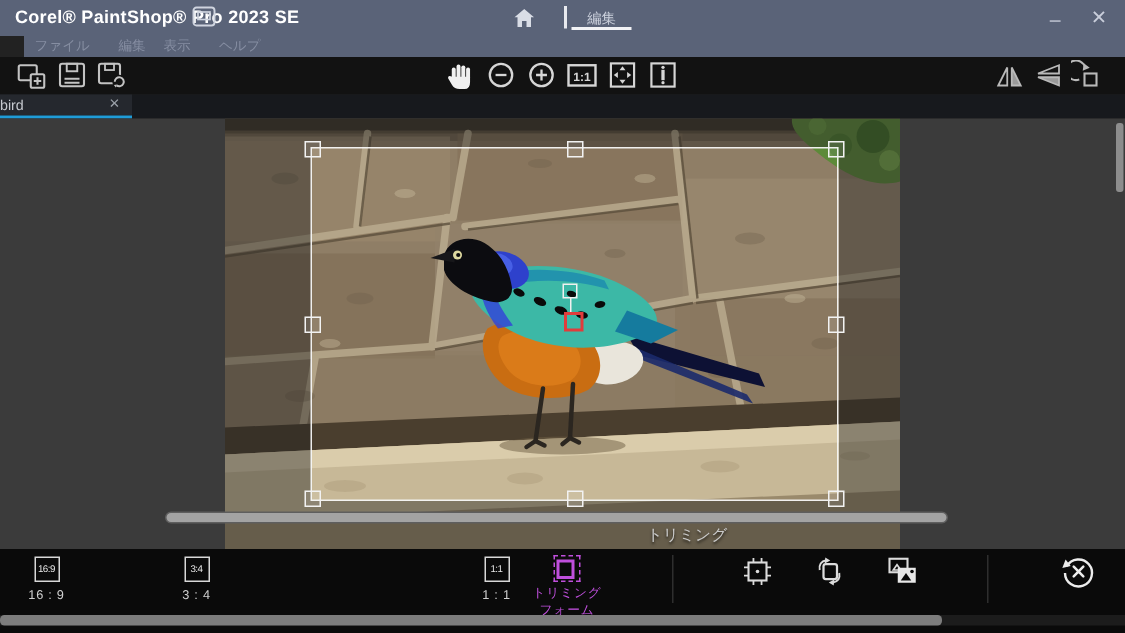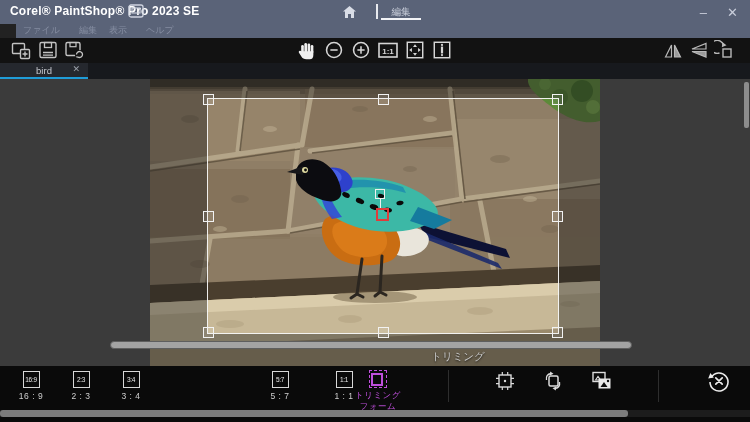--- a/index.html
+++ b/index.html
@@ -22,21 +22,21 @@
   
   .toolbar{position:absolute;left:0;top:38px;width:750px;height:25px;background:#121212;}
   .tool-group{position:absolute;top:1px;display:flex;gap:5px;}
   .tg-left{left:10px;}
   .tg-center{left:296px;}
   .tg-right{right:14px;gap:4px;}
   .ticon{width:22px;height:22px;display:flex;align-items:center;justify-content:center;}
   
   .tabbar{position:absolute;left:0;top:63px;width:750px;height:16px;background:#17191d;}
   .doc-tab{position:absolute;left:0;top:0;width:88px;height:14px;background:#25282e;color:#c6c9cf;font-size:9.5px;
-           display:flex;align-items:center;justify-content:center;}
+           display:flex;align-items:center;justify-content:flex-start;}
   .doc-tab .close-x{position:absolute;right:8px;top:1px;color:#9aa0a8;font-size:9px;}
   .doc-tab-underline{position:absolute;left:0;top:14px;width:88px;height:2px;background:#1f9cd8;}
   
   .canvas{position:absolute;left:0;top:79px;width:750px;height:287px;background:#3b3b3b;}
   .photo-wrap{position:absolute;left:150px;top:0;width:450px;height:287px;overflow:hidden;}
   .photo-wrap svg{display:block;}
   .crop-rect{position:absolute;left:57px;top:19px;width:350px;height:234px;
              border:1px solid rgba(245,245,245,.95);
              box-shadow:0 0 0 2000px rgba(30,30,30,.42);}
   .handle{position:absolute;width:9px;height:9px;border:1px solid #f2f2f2;background:rgba(255,255,255,.10);}
@@ -339,39 +339,27 @@
   </div>
 
   <div class="bottombar">
 
     <div class="ratio" style="left:31px">
       <div class="rsq">
           <span>16:9</span>
         </div>
       <div class="rlbl">16 : 9</div>
     </div>
-    <div class="ratio" style="left:81px">
-      <div class="rsq">
-          <span>2:3</span>
-        </div>
-      <div class="rlbl">2 : 3</div>
-    </div>
     <div class="ratio" style="left:131px">
       <div class="rsq">
           <span>3:4</span>
         </div>
       <div class="rlbl">3 : 4</div>
     </div>
-    <div class="ratio" style="left:280px">
-      <div class="rsq">
-          <span>5:7</span>
-        </div>
-      <div class="rlbl">5 : 7</div>
-    </div>
-    <div class="ratio" style="left:344px">
+    <div class="ratio" style="left:331px">
       <div class="rsq">
           <span>1:1</span>
         </div>
       <div class="rlbl">1 : 1</div>
     </div>
     <div class="ratio" style="left:378px">
       <div class="csq">
           <div class="csq-inner"></div>
         </div>
       <div class="rlbl custom-lbl">トリミング フォーム</div>

